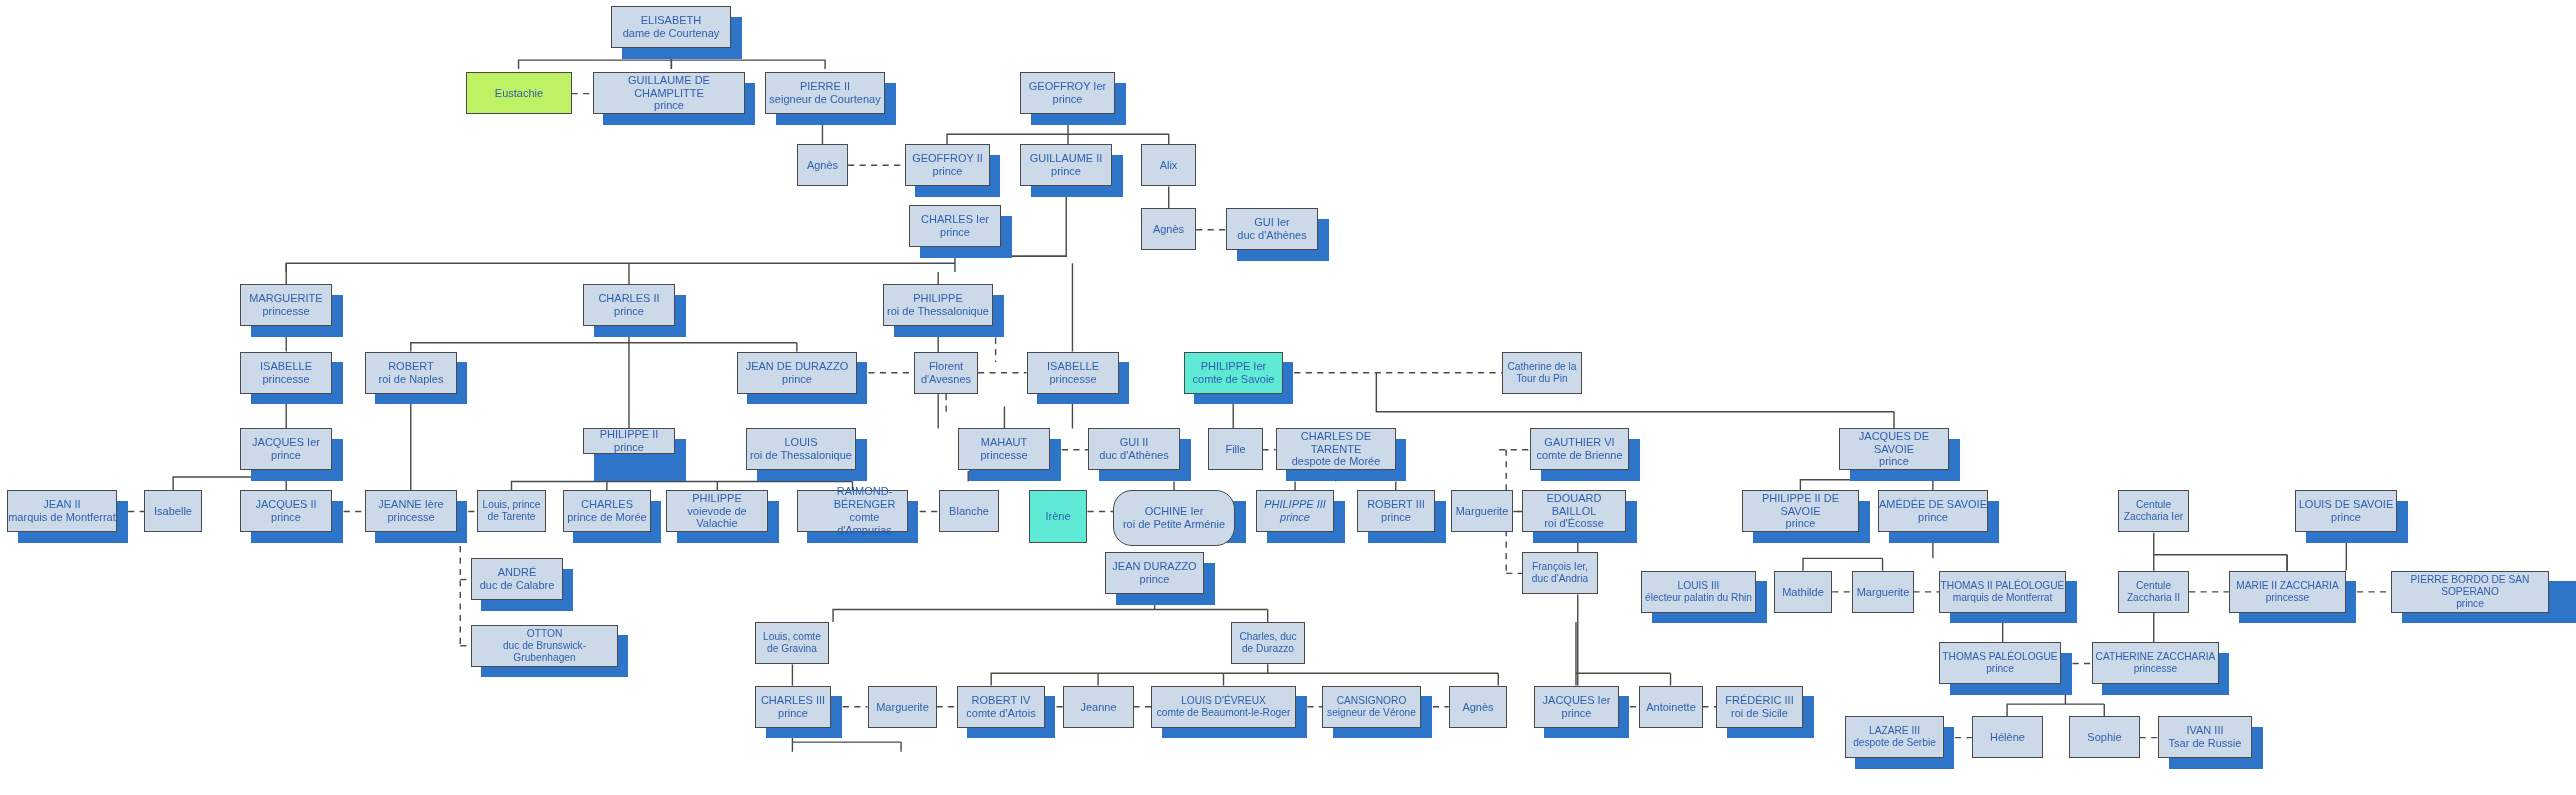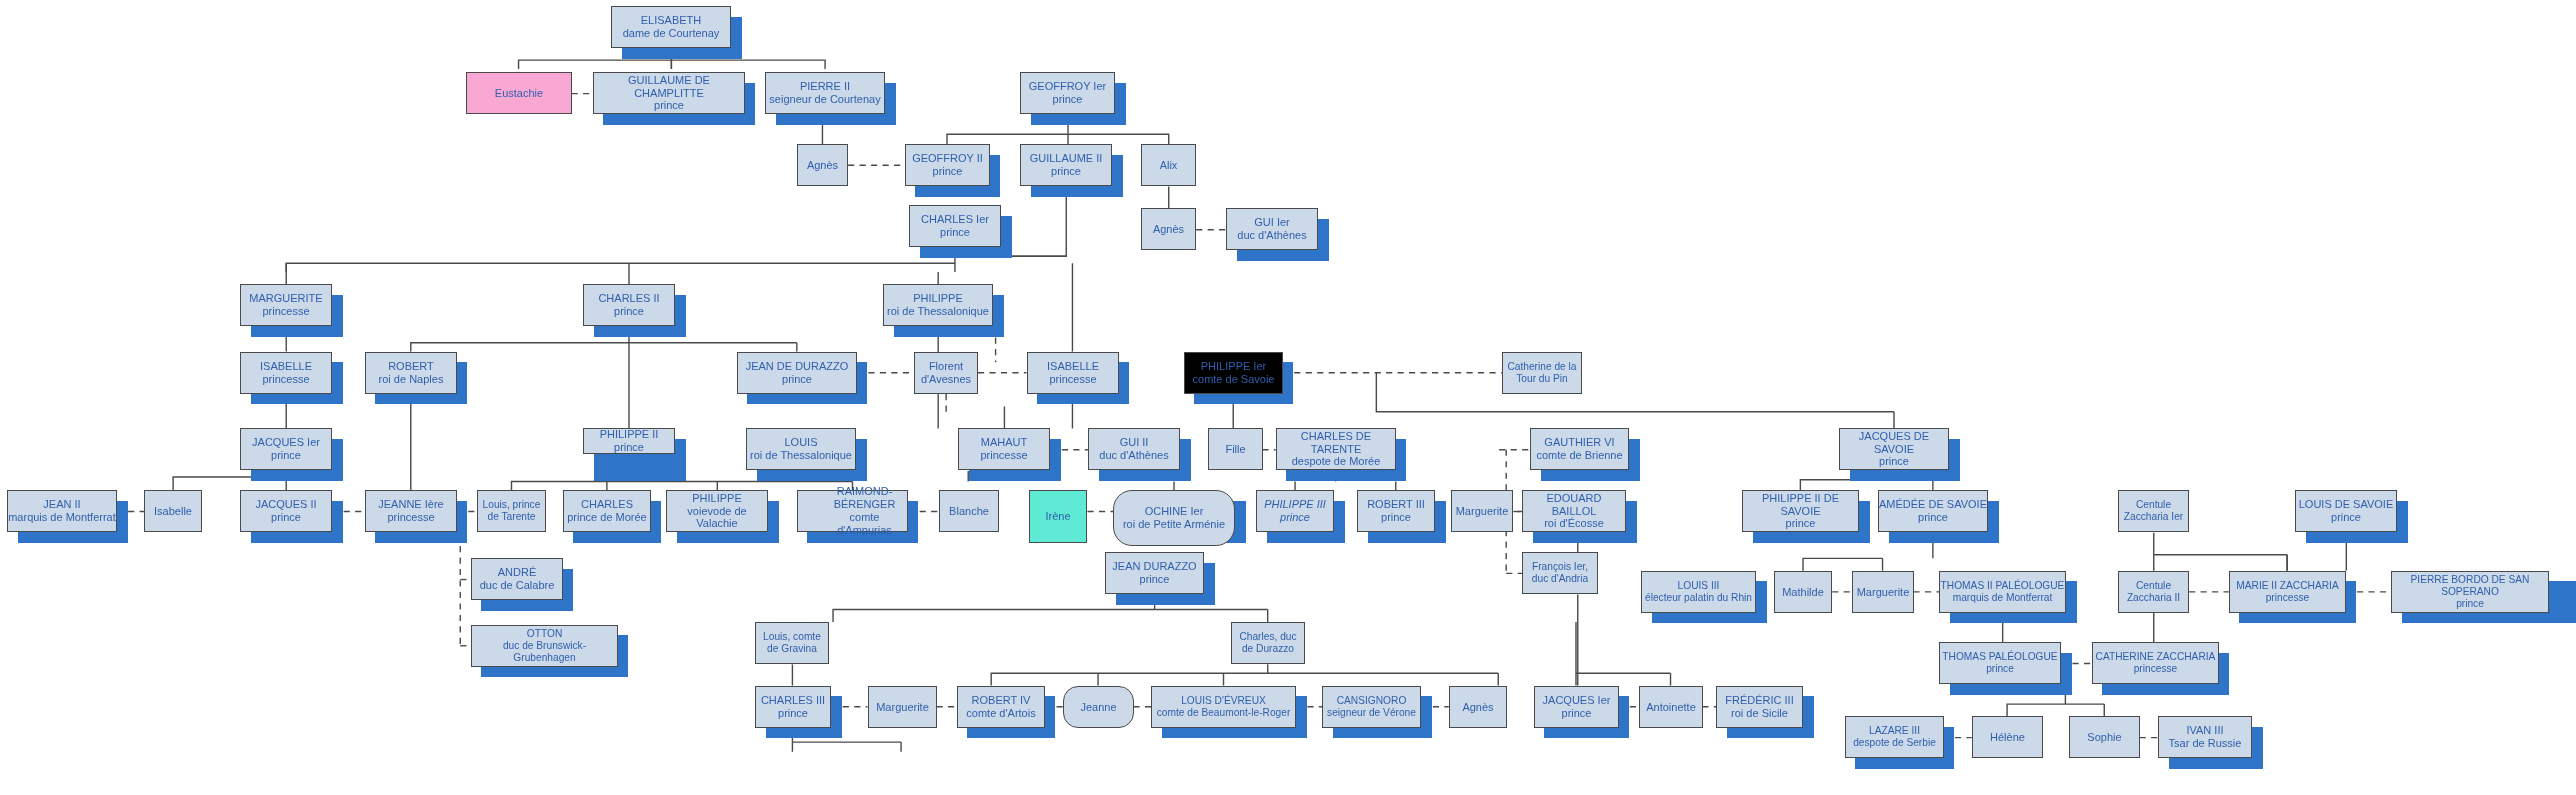--- a/index.html
+++ b/index.html
@@ -177,21 +177,21 @@
       <path d="M1071,446 L1071,470"></path>
       <path d="M2512,751 L2512,751"></path>
     </g>
   </svg>
 
 <div class="shadow" style="left: 622px; top: 17px; width: 120px; height: 42px; background: rgb(46, 116, 200);"></div>
     <div class="node f12" style="left: 611px; top: 6.2px; width: 120px; height: 42px; background: rgb(204, 217, 232); border-color: rgb(74, 74, 74); color: rgb(47, 95, 173);">
       <div class="nm">ELISABETH</div>
       <div class="tt">dame de Courtenay</div>
     </div>
-    <div class="node f12" style="left: 466px; top: 72px; width: 106px; height: 42px; background: #f9a8d4; border-color: rgb(74, 74, 74); color: rgb(47, 95, 173);">
+    <div class="node f12" style="left: 466px; top: 72px; width: 106px; height: 42px; background: #bef264; border-color: rgb(74, 74, 74); color: rgb(47, 95, 173);">
       <div class="nm">Eustachie</div>
     </div>
     <div class="shadow" style="left: 603px; top: 83px; width: 152px; height: 42px; background: rgb(46, 116, 200);"></div>
     <div class="node f12" style="left: 593px; top: 72px; width: 152px; height: 42px; background: rgb(204, 217, 232); border-color: rgb(74, 74, 74); color: rgb(47, 95, 173);">
       <div class="nm">GUILLAUME DE CHAMPLITTE</div>
       <div class="tt">prince</div>
     </div>
     <div class="shadow" style="left: 776px; top: 83px; width: 120px; height: 42px; background: rgb(46, 116, 200);"></div>
     <div class="node f12" style="left: 765px; top: 72px; width: 120px; height: 42px; background: rgb(204, 217, 232); border-color: rgb(74, 74, 74); color: rgb(47, 95, 173);">
       <div class="nm">PIERRE II</div>
@@ -264,21 +264,21 @@
     <div class="node f12" style="left: 914px; top: 352px; width: 64px; height: 42px; background: rgb(204, 217, 232); border-color: rgb(74, 74, 74); color: rgb(47, 95, 173);">
       <div class="nm">Florent</div>
       <div class="tt">d'Avesnes</div>
     </div>
     <div class="shadow" style="left: 1037px; top: 362px; width: 92px; height: 42px; background: rgb(46, 116, 200);"></div>
     <div class="node f12" style="left: 1027px; top: 352px; width: 92px; height: 42px; background: rgb(204, 217, 232); border-color: rgb(74, 74, 74); color: rgb(47, 95, 173);">
       <div class="nm">ISABELLE</div>
       <div class="tt">princesse</div>
     </div>
     <div class="shadow" style="left: 1194px; top: 362px; width: 99px; height: 42px; background: rgb(46, 116, 200);"></div>
-    <div class="node f12" style="left: 1184px; top: 352px; width: 99px; height: 42px; background: #000000; border-color: rgb(74, 74, 74); color: rgb(47, 95, 173);">
+    <div class="node f12" style="left: 1184px; top: 352px; width: 99px; height: 42px; background: #5eead4; border-color: rgb(74, 74, 74); color: rgb(47, 95, 173);">
       <div class="nm">PHILIPPE Ier</div>
       <div class="tt">comte de Savoie</div>
     </div>
     <div class="node f11" style="left: 1502px; top: 352px; width: 80px; height: 42px; background: rgb(204, 217, 232); border-color: rgb(74, 74, 74); color: rgb(47, 95, 173);">
       <div class="nm">Catherine de la</div>
       <div class="tt">Tour du Pin</div>
     </div>
     <div class="shadow" style="left: 251px; top: 439px; width: 92px; height: 42px; background: rgb(46, 116, 200);"></div>
     <div class="node f12" style="left: 240px; top: 428px; width: 92px; height: 42px; background: rgb(204, 217, 232); border-color: rgb(74, 74, 74); color: rgb(47, 95, 173);">
       <div class="nm">JACQUES Ier</div>
@@ -480,21 +480,21 @@
       <div class="tt">prince</div>
     </div>
     <div class="node f12" style="left: 868px; top: 686px; width: 69px; height: 42px; background: rgb(204, 217, 232); border-color: rgb(74, 74, 74); color: rgb(47, 95, 173);">
       <div class="nm">Marguerite</div>
     </div>
     <div class="shadow" style="left: 967px; top: 696px; width: 88px; height: 42px; background: rgb(46, 116, 200);"></div>
     <div class="node f12" style="left: 957px; top: 686px; width: 88px; height: 42px; background: rgb(204, 217, 232); border-color: rgb(74, 74, 74); color: rgb(47, 95, 173);">
       <div class="nm">ROBERT IV</div>
       <div class="tt">comte d'Artois</div>
     </div>
-    <div class="node f12" style="left: 1063px; top: 686px; width: 71px; height: 42px; background: rgb(204, 217, 232); border-color: rgb(74, 74, 74); color: rgb(47, 95, 173); border-radius: 15px;">
+    <div class="node f12" style="left: 1063px; top: 686px; width: 71px; height: 42px; background: rgb(204, 217, 232); border-color: rgb(74, 74, 74); color: rgb(47, 95, 173);">
       <div class="nm">Jeanne</div>
     </div>
     <div class="shadow" style="left: 1162px; top: 696px; width: 145px; height: 42px; background: rgb(46, 116, 200);"></div>
     <div class="node f11" style="left: 1151px; top: 686px; width: 145px; height: 42px; background: rgb(204, 217, 232); border-color: rgb(74, 74, 74); color: rgb(47, 95, 173);">
       <div class="nm">LOUIS D'ÉVREUX</div>
       <div class="tt">comte de Beaumont-le-Roger</div>
     </div>
     <div class="shadow" style="left: 1333px; top: 696px; width: 99px; height: 42px; background: rgb(46, 116, 200);"></div>
     <div class="node f11" style="left: 1322px; top: 686px; width: 99px; height: 42px; background: rgb(204, 217, 232); border-color: rgb(74, 74, 74); color: rgb(47, 95, 173);">
       <div class="nm">CANSIGNORO</div>

